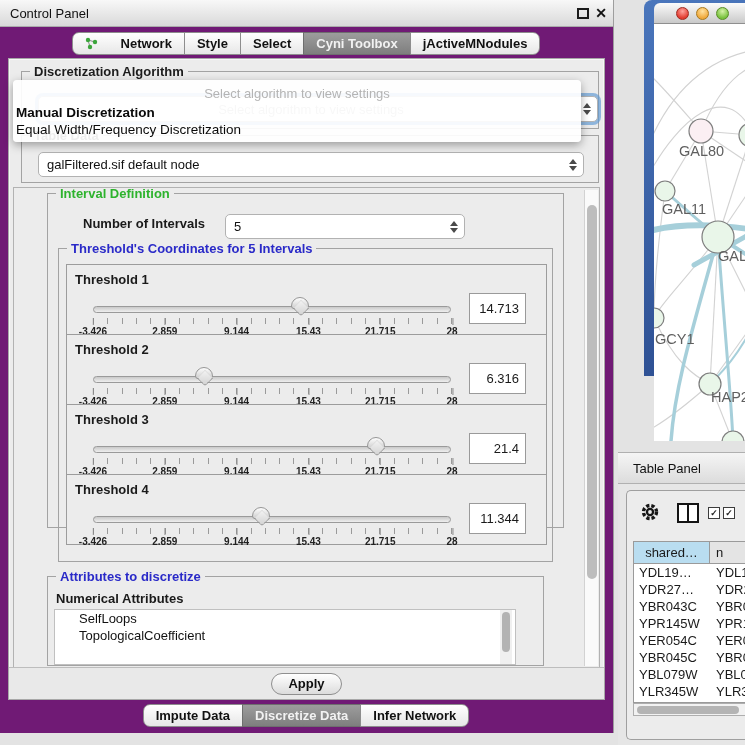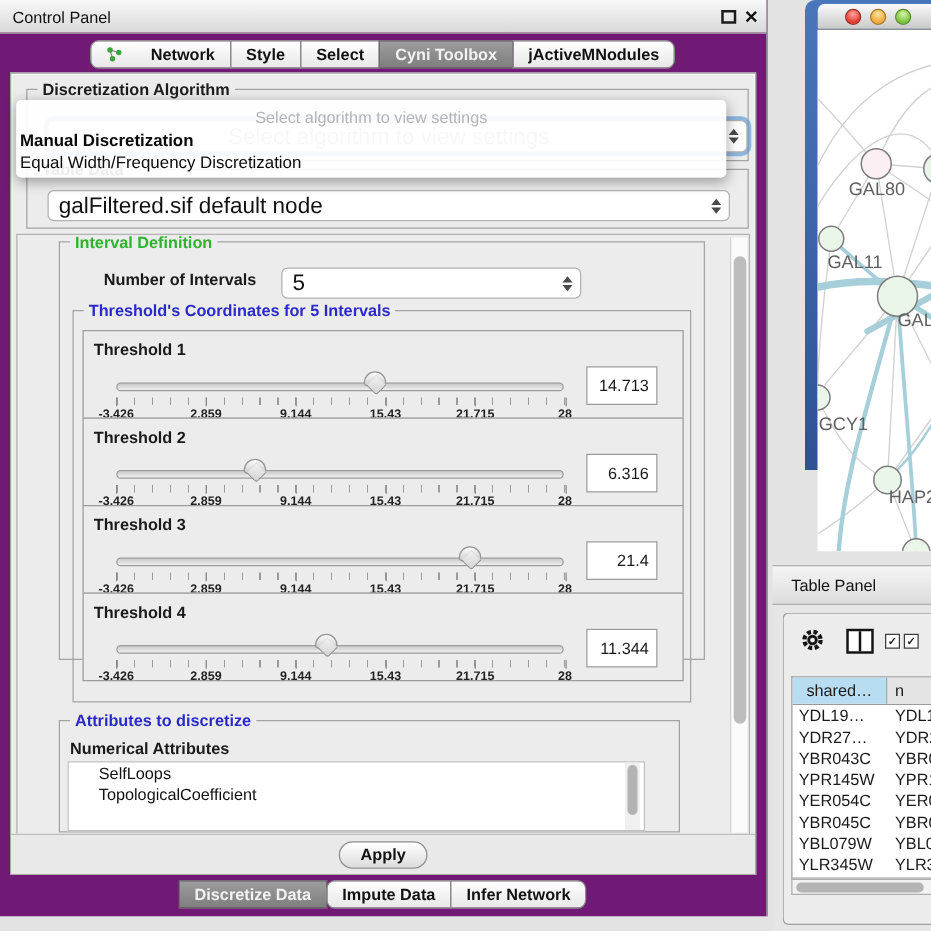--- a/index.html
+++ b/index.html
@@ -27,21 +27,21 @@
   .content-box { left:8px; top:58px; width:597px; height:642px; border:1px solid #a8a8a8;
                  background:#ececec; box-shadow:inset 0 0 0 1px #f7f7f7; }
 
   .group { position:absolute; border:1px solid #a3a3a3; }
   .group-label { position:absolute; top:-8px; left:8px; padding:0 4px; background:#ececec;
                  font-weight:bold; font-size:13px; color:#1c1c1c; white-space:nowrap; }
   .lbl-green { color:#2db32d; }
   .lbl-blue  { color:#2a2ac8; }
 
   .combo { position:absolute; background:#ffffff; border:1px solid #b2b2b2; border-radius:5px;
-           display:flex; align-items:center; padding:0 22px 0 8px; font-size:18px; color:#111; }
+           display:flex; align-items:center; padding:0 22px 0 8px; font-size:13px; color:#111; }
   .combo .spin { position:absolute; right:6px; top:50%; transform:translateY(-50%);
                  display:flex; flex-direction:column; gap:2px; }
   .spin i { display:block; width:0; height:0; border-left:4px solid transparent; border-right:4px solid transparent; }
   .spin i.up { border-bottom:5px solid #4a4a4a; }
   .spin i.dn { border-top:5px solid #4a4a4a; }
   .focus-ring { box-shadow:0 0 0 3px rgba(92,152,212,0.65); }
   .combo-hint { width:100%; text-align:center; color:#9d9d9d; }
 
   .g1 { left:12px; top:12px; width:578px; height:58px; }
   .combo1 { left:16px; top:24px; width:560px; height:26px; }
@@ -297,25 +297,25 @@
         <div class="abs vthumb"></div>
       </div>
     </div>
 
     <div class="abs apply-strip">
       <button class="apply-btn">Apply</button>
     </div>
   </div>
 
   <div class="abs tabrow tabrow-bottom">
+    <div class="tab first">
+        <span>Impute Data</span>
+      </div>
     <div class="tab selected">
         <span>Discretize Data</span>
-      </div>
-    <div class="tab first">
-        <span>Impute Data</span>
       </div>
     <div class="tab last">
         <span>Infer Network</span>
       </div>
   </div>
 </div>
 
 <div class="abs popup">
   <div class="popup-hint">Select algorithm to view settings</div>
   <div class="popup-item b">Manual Discretization</div>

